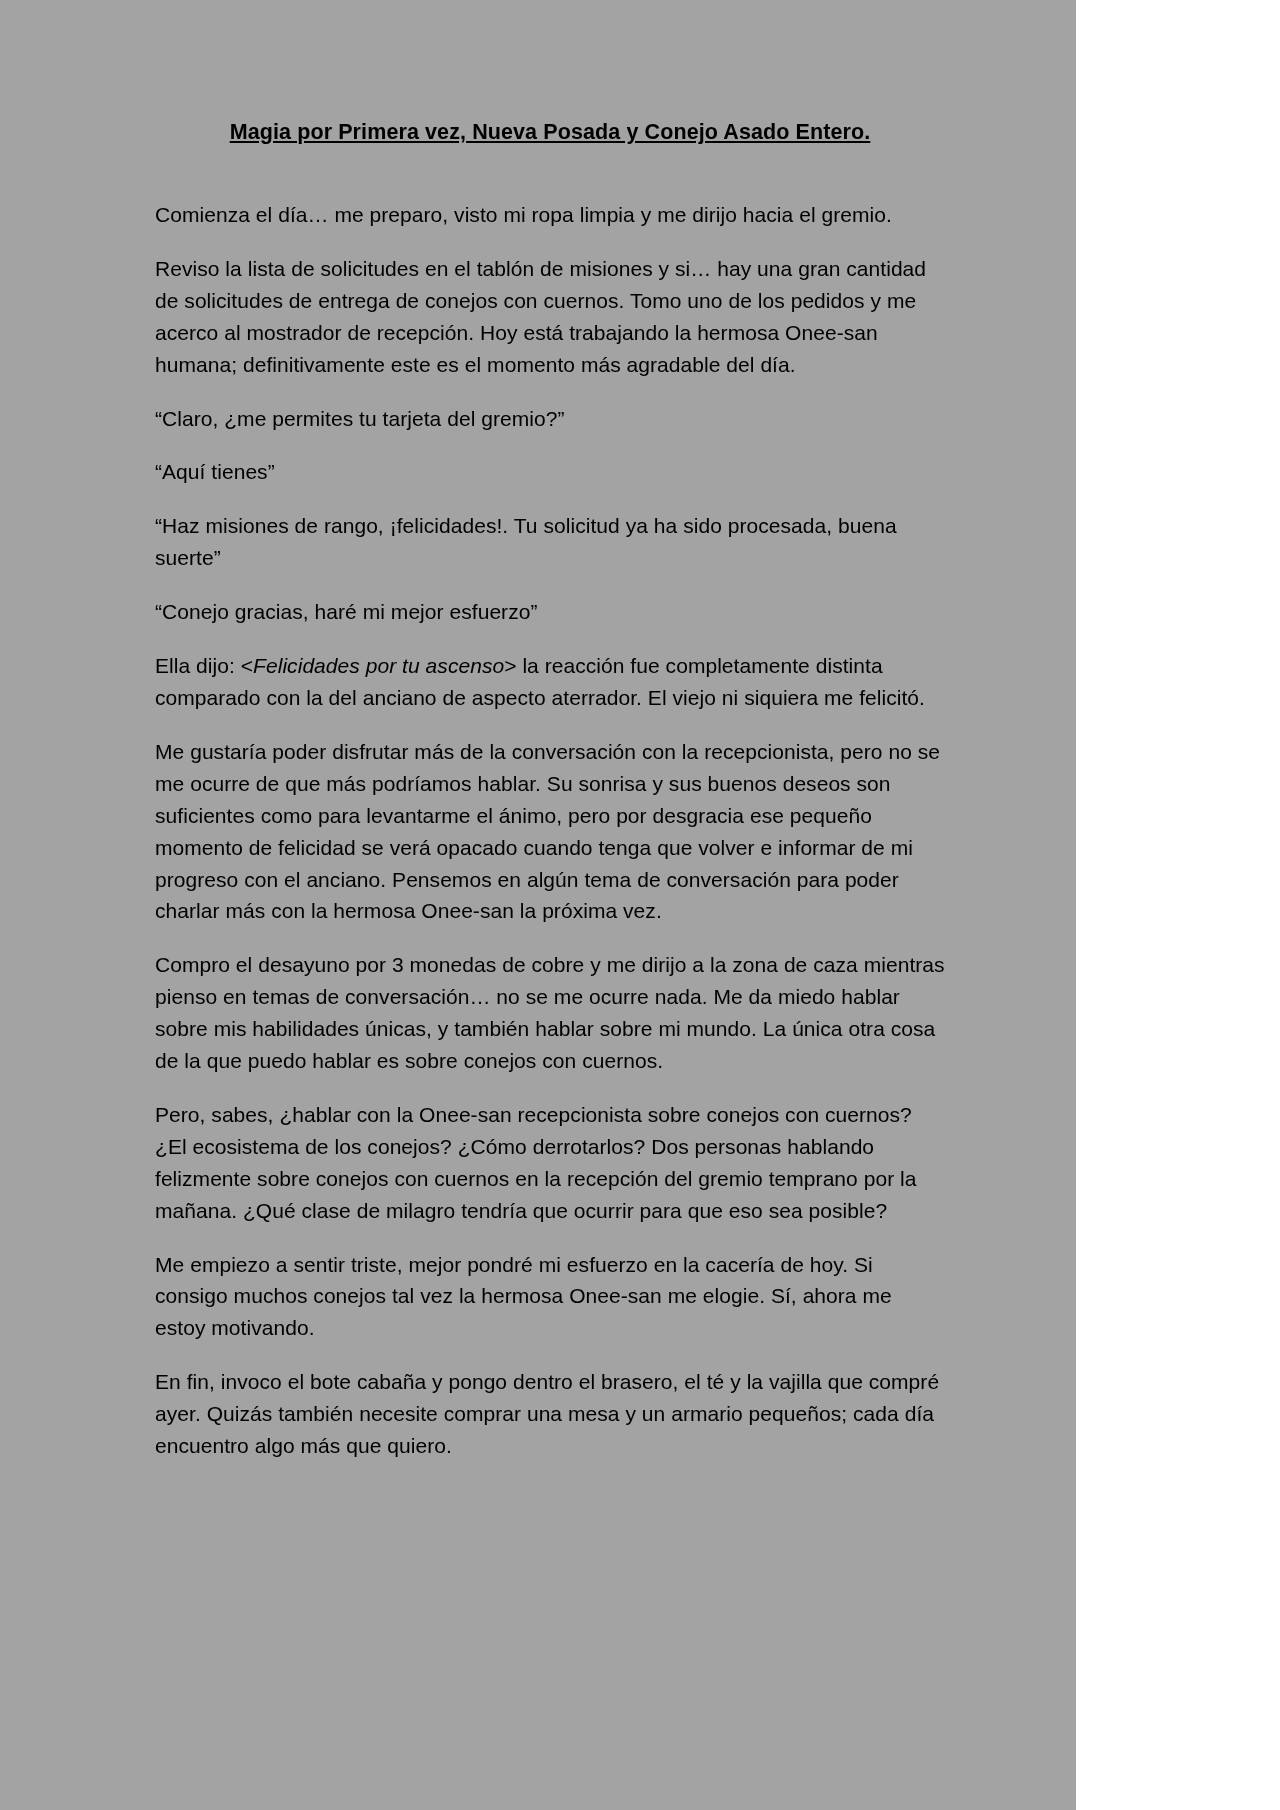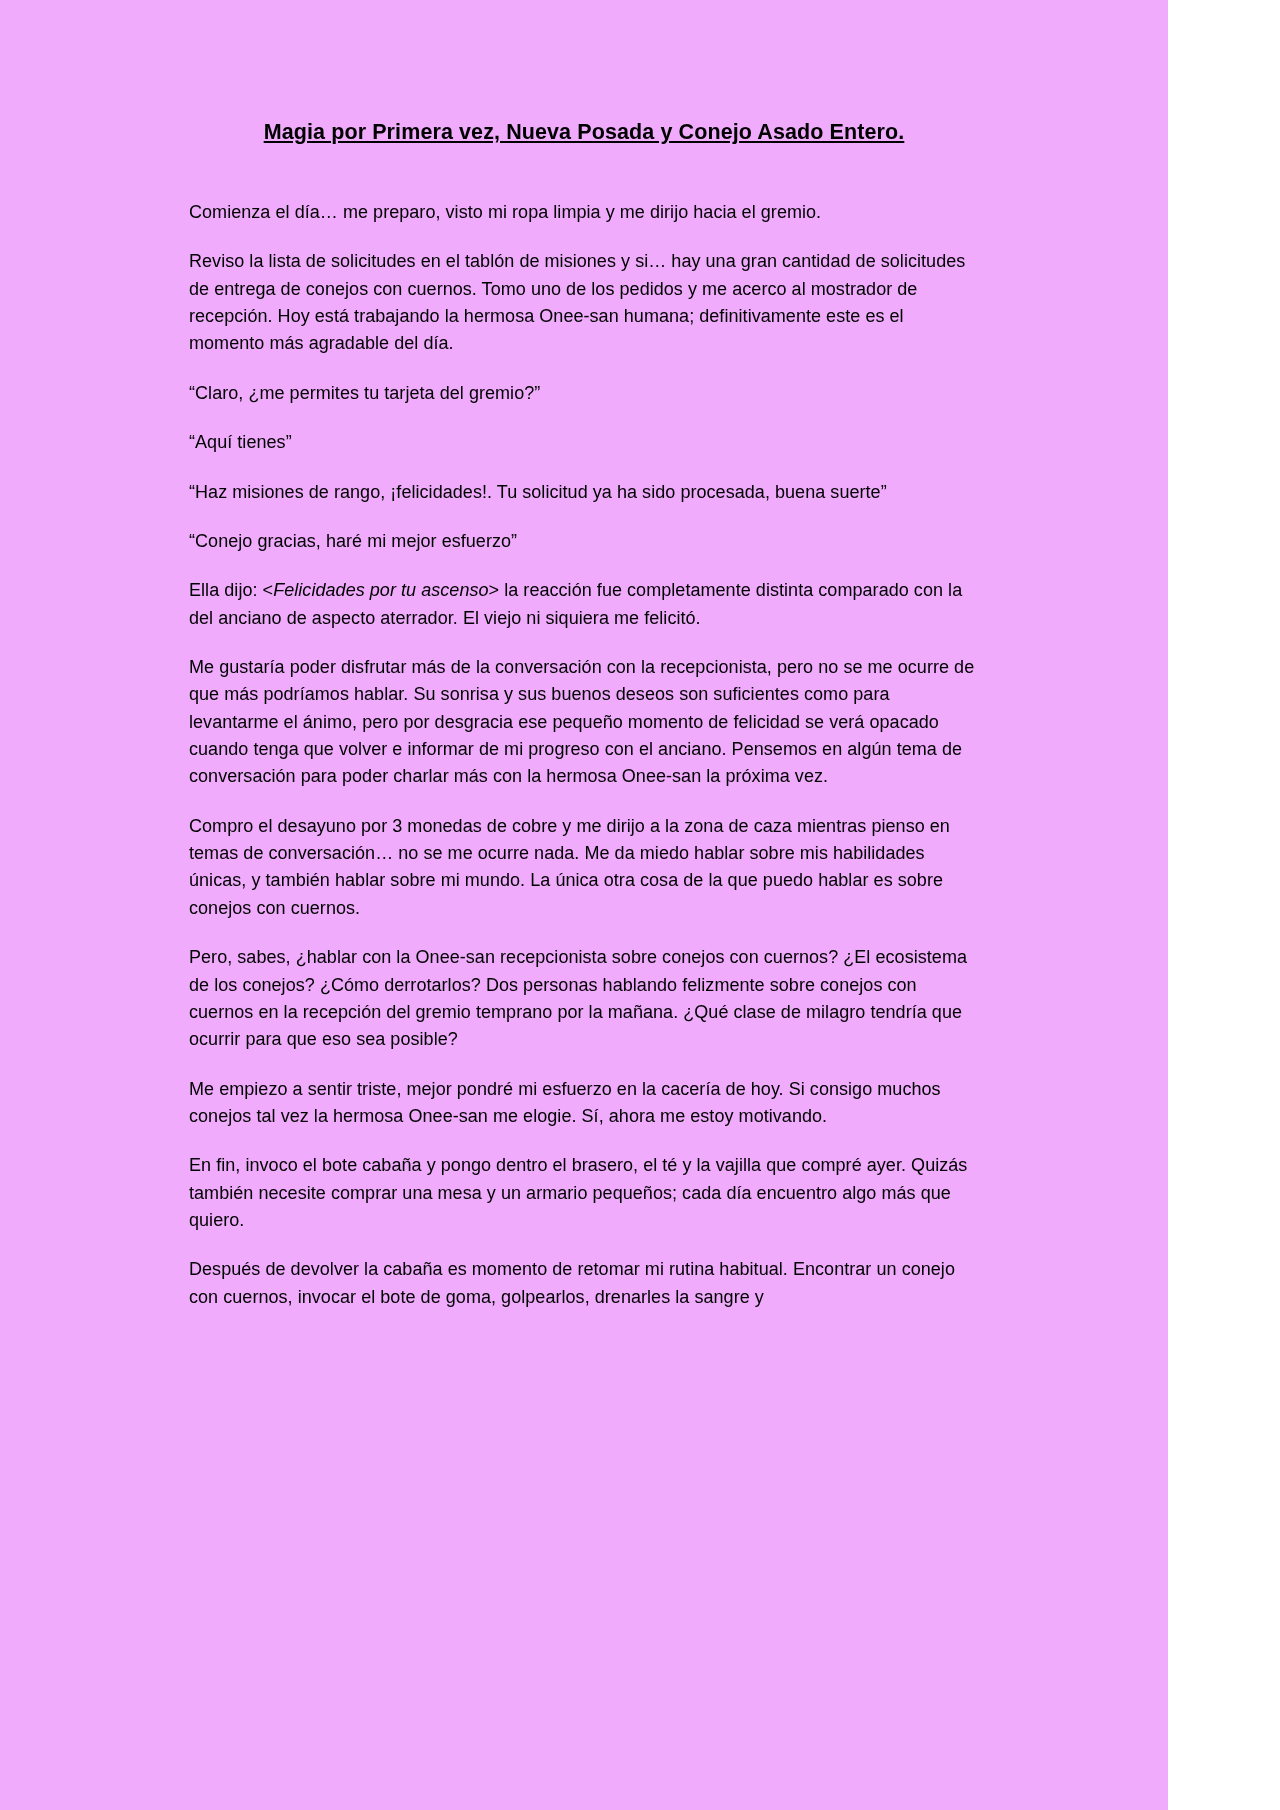--- a/index.html
+++ b/index.html
@@ -9,37 +9,37 @@
   }
   body {
     width: 1280px;
     height: 1810px;
     font-family: "Liberation Sans", sans-serif;
     color: #000000;
     -webkit-font-smoothing: antialiased;
   }
   .page {
     position: relative;
-    width: 1168px;
+    width: 1076px;
     height: 1810px;
-    background: #f0abfc;
+    background: #a3a3a3;
     box-sizing: border-box;
     padding: 118px 155px 0 155px;
   }
   .doc-title {
     font-size: 21.5px;
     font-weight: bold;
     text-decoration: underline;
     text-align: center;
     line-height: 1.35;
     margin: 0 0 52px 0;
     letter-spacing: 0.1px;
   }
   .body-text {
-    font-size: 18px;
+    font-size: 21px;
     line-height: 1.52;
     margin: 0 0 22px 0;
     text-align: left;
     letter-spacing: 0.05px;
   }
   .body-text:last-child {
     margin-bottom: 0;
   }
   .content {
     width: 790px;
@@ -65,16 +65,15 @@
     <p class="body-text">“Haz misiones de rango, ¡felicidades!. Tu solicitud ya ha sido procesada, buena suerte”</p>
     <p class="body-text">“Conejo gracias, haré mi mejor esfuerzo”</p>
 
     <p class="body-text"><span>Ella dijo: &lt;</span><em>Felicidades por tu ascenso</em><span>&gt; la reacción fue completamente distinta comparado con la del anciano de aspecto aterrador. El viejo ni siquiera me felicitó.</span></p>
 
     <p class="body-text">Me gustaría poder disfrutar más de la conversación con la recepcionista, pero no se me ocurre de que más podríamos hablar. Su sonrisa y sus buenos deseos son suficientes como para levantarme el ánimo, pero por desgracia ese pequeño momento de felicidad se verá opacado cuando tenga que volver e informar de mi progreso con el anciano. Pensemos en algún tema de conversación para poder charlar más con la hermosa Onee-san la próxima vez.</p>
     <p class="body-text">Compro el desayuno por 3 monedas de cobre y me dirijo a la zona de caza mientras pienso en temas de conversación… no se me ocurre nada. Me da miedo hablar sobre mis habilidades únicas, y también hablar sobre mi mundo. La única otra cosa de la que puedo hablar es sobre conejos con cuernos.</p>
     <p class="body-text">Pero, sabes, ¿hablar con la Onee-san recepcionista sobre conejos con cuernos? ¿El ecosistema de los conejos? ¿Cómo derrotarlos? Dos personas hablando felizmente sobre conejos con cuernos en la recepción del gremio temprano por la mañana. ¿Qué clase de milagro tendría que ocurrir para que eso sea posible?</p>
     <p class="body-text">Me empiezo a sentir triste, mejor pondré mi esfuerzo en la cacería de hoy. Si consigo muchos conejos tal vez la hermosa Onee-san me elogie. Sí, ahora me estoy motivando.</p>
     <p class="body-text">En fin, invoco el bote cabaña y pongo dentro el brasero, el té y la vajilla que compré ayer. Quizás también necesite comprar una mesa y un armario pequeños; cada día encuentro algo más que quiero.</p>
-    <p class="body-text">Después de devolver la cabaña es momento de retomar mi rutina habitual. Encontrar un conejo con cuernos, invocar el bote de goma, golpearlos, drenarles la sangre y</p>
 
   </div>
 </div>
 
 </body></html>

